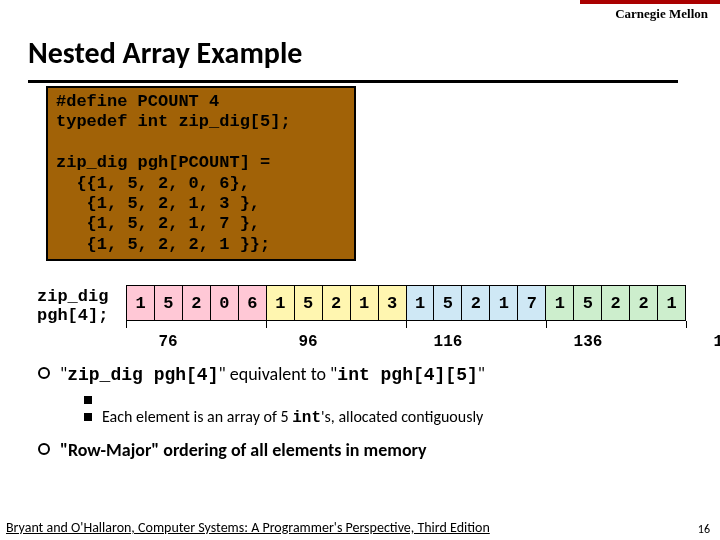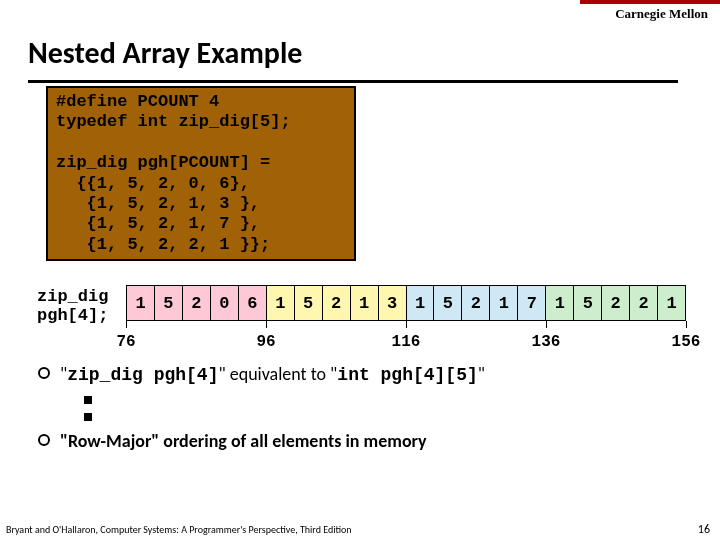--- a/index.html
+++ b/index.html
@@ -93,20 +93,21 @@
     background: #000;
   }
   .addrs { position: relative; height: 20px; }
   .addr {
     position: absolute;
     top: 4px;
     font-family: "Courier New", monospace;
     font-weight: bold;
     font-size: 16px;
     transform: translateX(-50%);
+    margin-left: 42px;
   }
   .bullets {
     position: absolute;
     left: 38px; top: 362px;
     font-size: 18px;
     line-height: 1.35;
     width: 650px;
   }
   .b1 { display: flex; gap: 10px; margin-bottom: 2px; }
   .ring {
@@ -114,22 +115,23 @@
     border: 2px solid #000;
     border-radius: 50%;
     margin-top: 5px;
     flex: 0 0 auto;
   }
   .sub { margin-left: 46px; font-size: 16px; display: flex; gap: 10px; margin-top: 2px; }
   .sq { width: 8px; height: 8px; background: #000; margin-top: 7px; flex: 0 0 auto; }
   .footer {
     position: absolute;
     left: 6px; bottom: 4px;
-    font-size: 10px;
+    font-size: 14px;
     color: #000;
+    text-decoration: underline;
   }
   .pagenum {
     position: absolute;
     right: 10px; bottom: 4px;
     font-size: 12px;
   }
 </style>
 </head>
 <body>
 
@@ -196,20 +198,23 @@
     <span class="ring"></span>
     <span>
       <span>"</span><span class="mono">zip_dig pgh[4]</span><span>" equivalent to "</span><span class="mono">int pgh[4][5]</span><span>"</span>
     </span>
   </div>
   <div class="sub">
     <span class="sq"></span>
   </div>
   <div class="sub">
     <span class="sq"></span>
+    <span>
+      <span>Each element is an array of 5 </span><span class="mono">int</span><span>'s, allocated contiguously</span>
+    </span>
   </div>
   <div class="b1" style="margin-top:8px">
     <span class="ring"></span>
     <span><b>"Row-Major" ordering of all elements in memory</b></span>
   </div>
 </div>
 
 <div class="footer">Bryant and O'Hallaron, Computer Systems: A Programmer's Perspective, Third Edition</div>
 <div class="pagenum">16</div>
 

